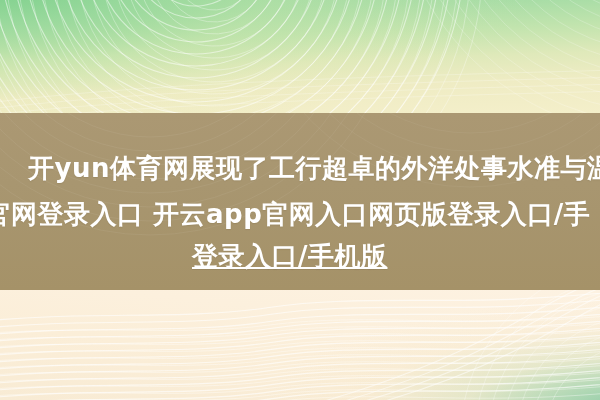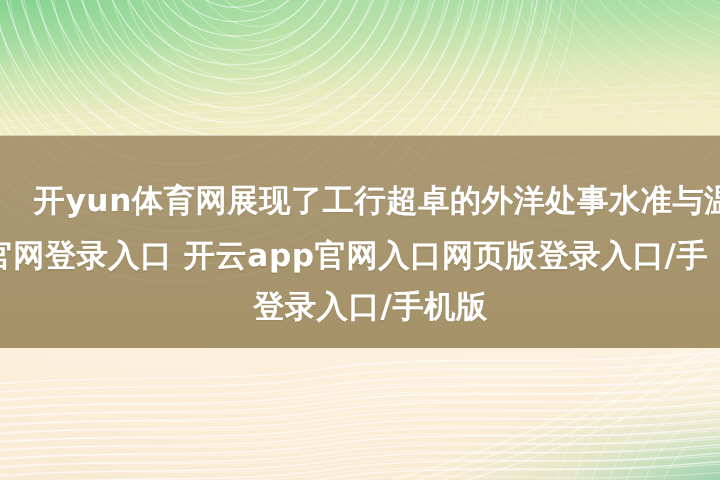--- a/index.html
+++ b/index.html
@@ -100,21 +100,21 @@
     white-space: nowrap;
     color: #ffffff;
     font-weight: 700;
     font-size: 26px;
     letter-spacing: 0.5px;
     line-height: 1.0;
     text-shadow: 0 1px 1px rgba(110, 95, 62, 0.18);
   }
   .line-1 { left: 28px;  top: 42px; }
   .line-2 { left: -42px; top: 88px; }
-  .line-3 { left: 211px; top: 130px; }
+  .line-3 { left: 192px; top: 130px; text-decoration: underline; }
 </style>
 </head>
 <body>
 
 <div id="stage">
 
   <div class="band-top">
     <div class="lines">
       <svg viewBox="0 0 600 113" preserveAspectRatio="none" aria-hidden="true">
         <defs>

